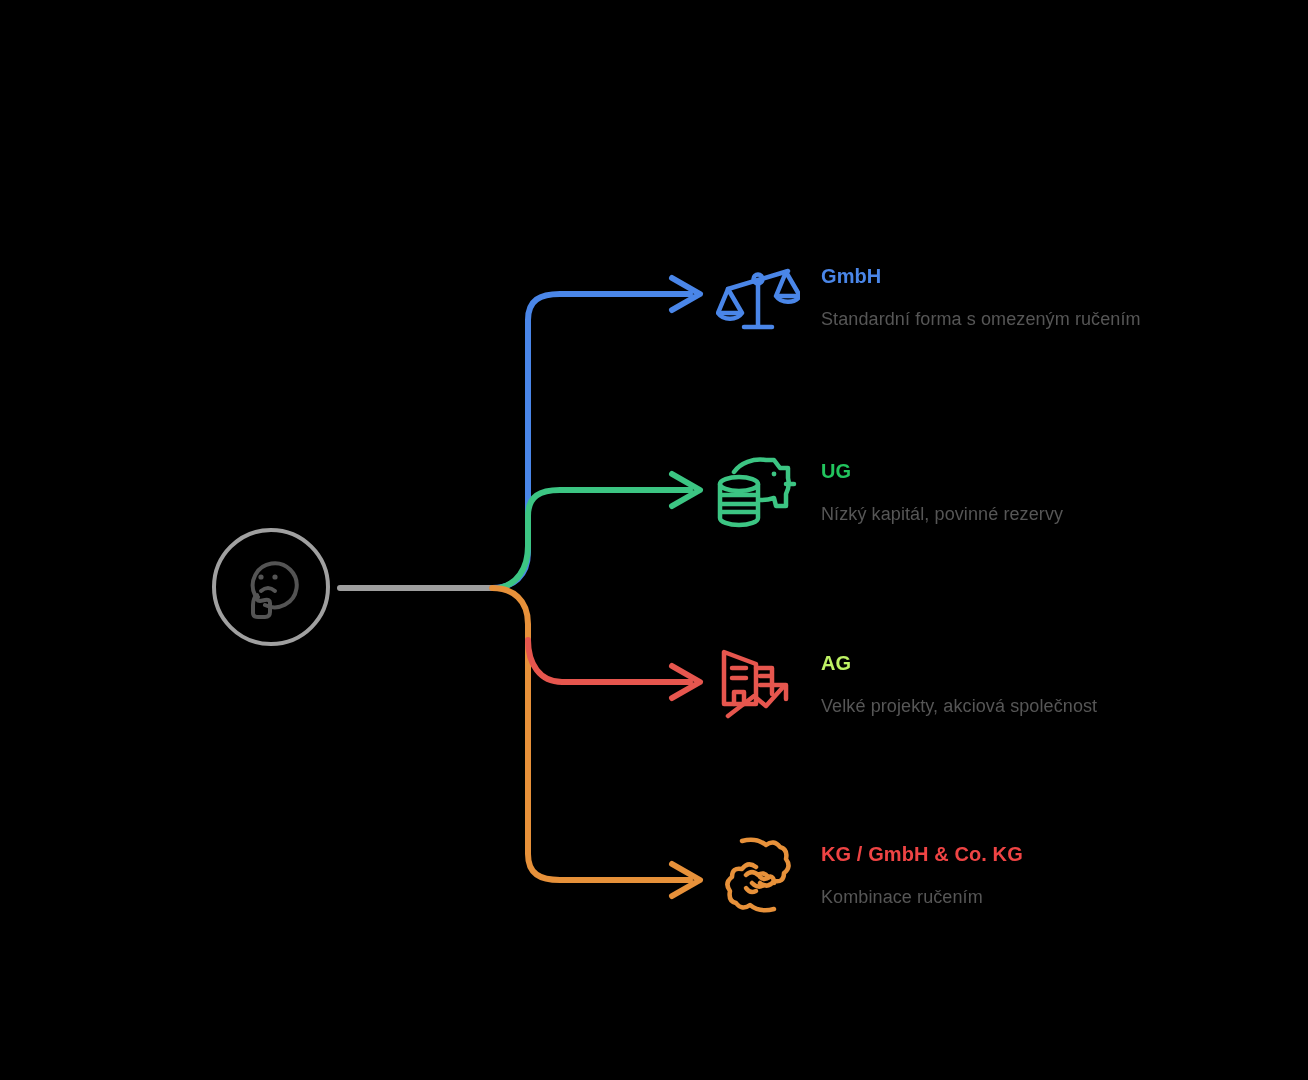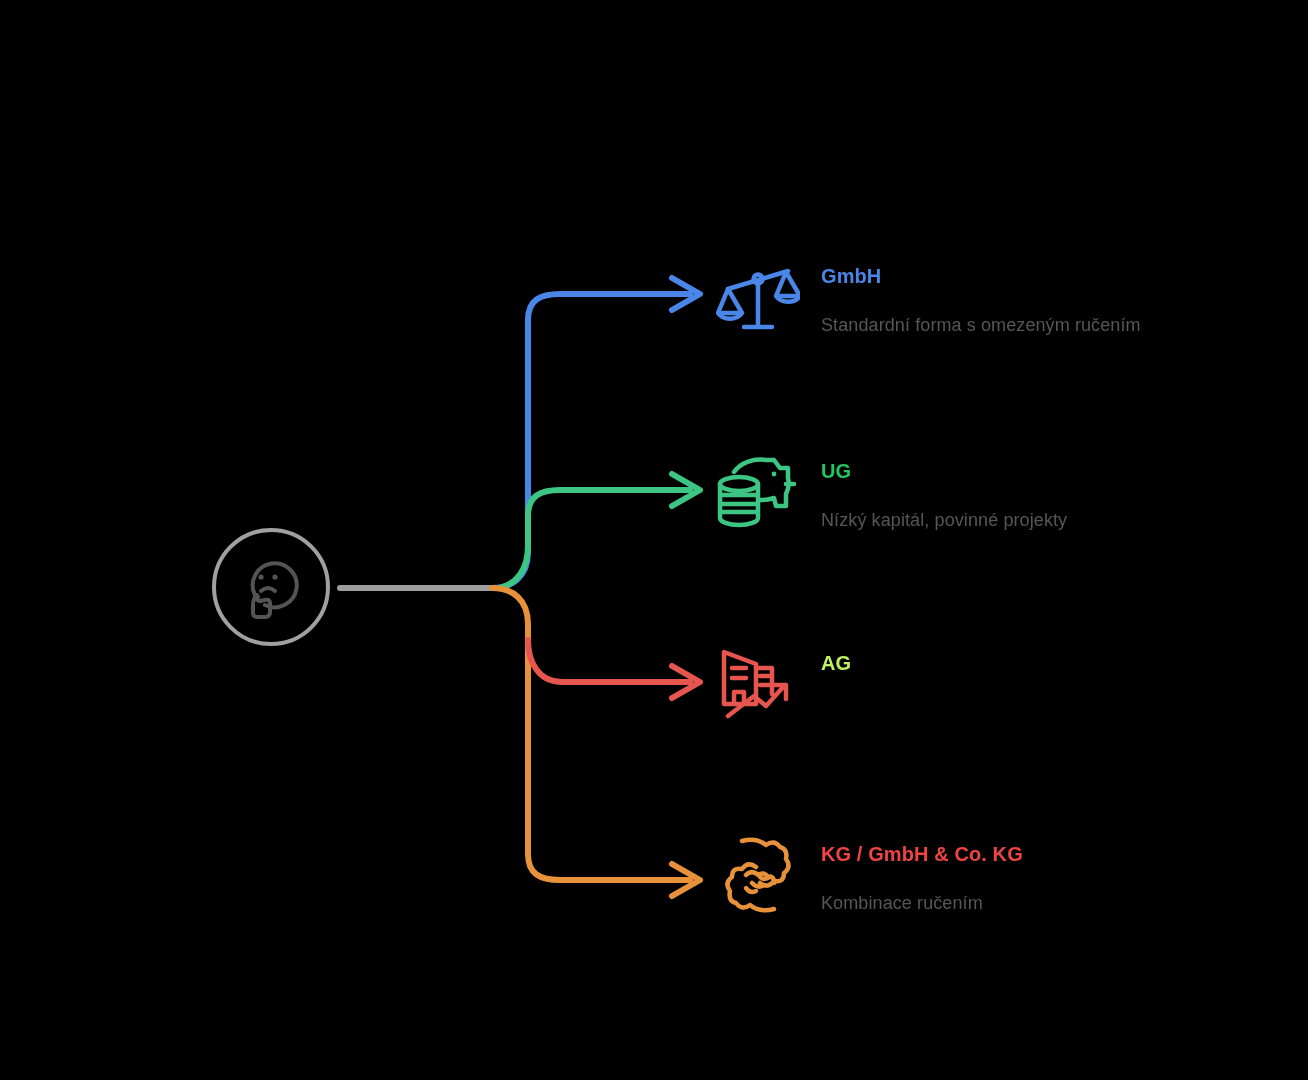--- a/index.html
+++ b/index.html
@@ -67,21 +67,21 @@
     font-size: 20px;
     font-weight: bold;
     line-height: 26px;
     letter-spacing: 0.1px;
   }
   .branch .subtitle {
     font-size: 18px;
     font-weight: normal;
     line-height: 26px;
     color: #565656;
-    margin-top: 23px;
+    margin-top: 17px;
     letter-spacing: 0.1px;
   }
 </style>
 </head>
 <body>
 
 <div id="stage">
 
   <svg id="wires" viewBox="0 0 1308 1080">
 
@@ -140,40 +140,41 @@
         <path d="M 70 34 L 78 34"></path>
         <ellipse cx="23" cy="34" rx="19" ry="7"></ellipse>
         <path d="M 4 34 L 4 68 A 19 7 0 0 0 42 68 L 42 34"></path>
         <path d="M 5 45 L 41 45"></path>
         <path d="M 5 54 L 41 54"></path>
         <path d="M 5 62 L 41 62"></path>
       </g>
     </svg>
     <div class="labels">
       <div class="title" style="color:#22c55e;">UG</div>
-      <div class="subtitle">Nízký kapitál, povinné projekty</div>
+      <div class="subtitle">Nízký kapitál, povinné rezervy</div>
     </div>
   </div>
 
   <div class="branch" style="left:716px; top:642px;">
     <svg class="icon-box" viewBox="0 0 84 84">
       <g fill="none" stroke="#e6564e" stroke-width="4.5" stroke-linecap="round" stroke-linejoin="round">
         <path d="M 8 16 L 8 62 L 40 62 L 40 22 L 8 10 Z"></path>
         <path d="M 40 26 L 56 26 L 56 52"></path>
         <path d="M 16 26 L 30 26"></path>
         <path d="M 16 36 L 30 36"></path>
         <path d="M 44 34 L 54 34"></path>
         <path d="M 44 43 L 54 43"></path>
         <path d="M 18 62 L 18 50 L 28 50 L 28 62"></path>
         <path d="M 12 74 L 38 54 L 50 64 L 68 44"></path>
         <path d="M 56 43 L 70 43 L 70 57"></path>
       </g>
     </svg>
     <div class="labels">
       <div class="title" style="color:#bef264;">AG</div>
+      <div class="subtitle">Velké projekty, akciová společnost</div>
     </div>
   </div>
 
   <div class="branch" style="left:716px; top:833px;">
     <svg class="icon-box" viewBox="0 0 84 84">
       <g fill="none" stroke="#e7913a" stroke-width="4.5" stroke-linecap="round" stroke-linejoin="round">
         <path d="M 26 8 Q 40 4 50 12 Q 58 6 64 14 Q 72 16 70 26 Q 76 34 68 40
                  Q 68 50 58 48 Q 52 56 44 50"></path>
         <path d="M 58 76 Q 44 80 34 72 Q 26 78 20 70 Q 12 68 14 58 Q 8 50 16 44
                  Q 16 34 26 36 Q 32 28 40 34"></path>

